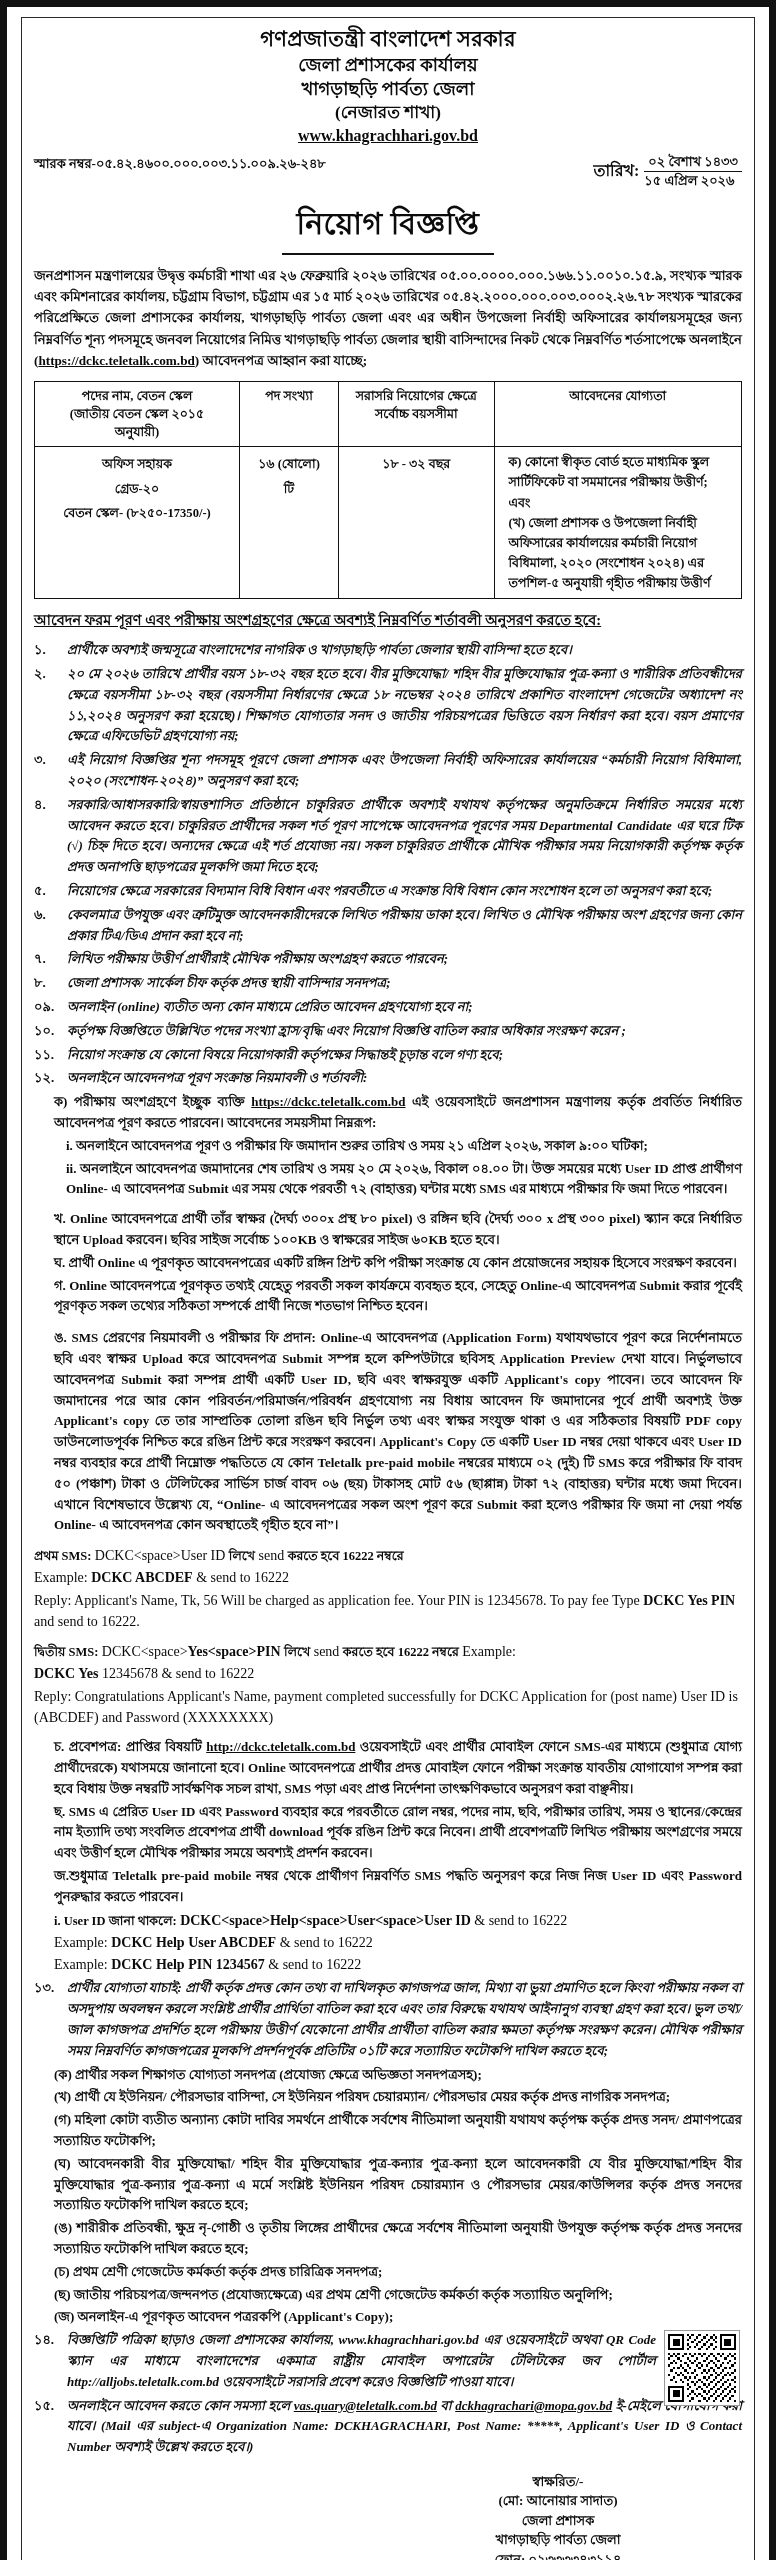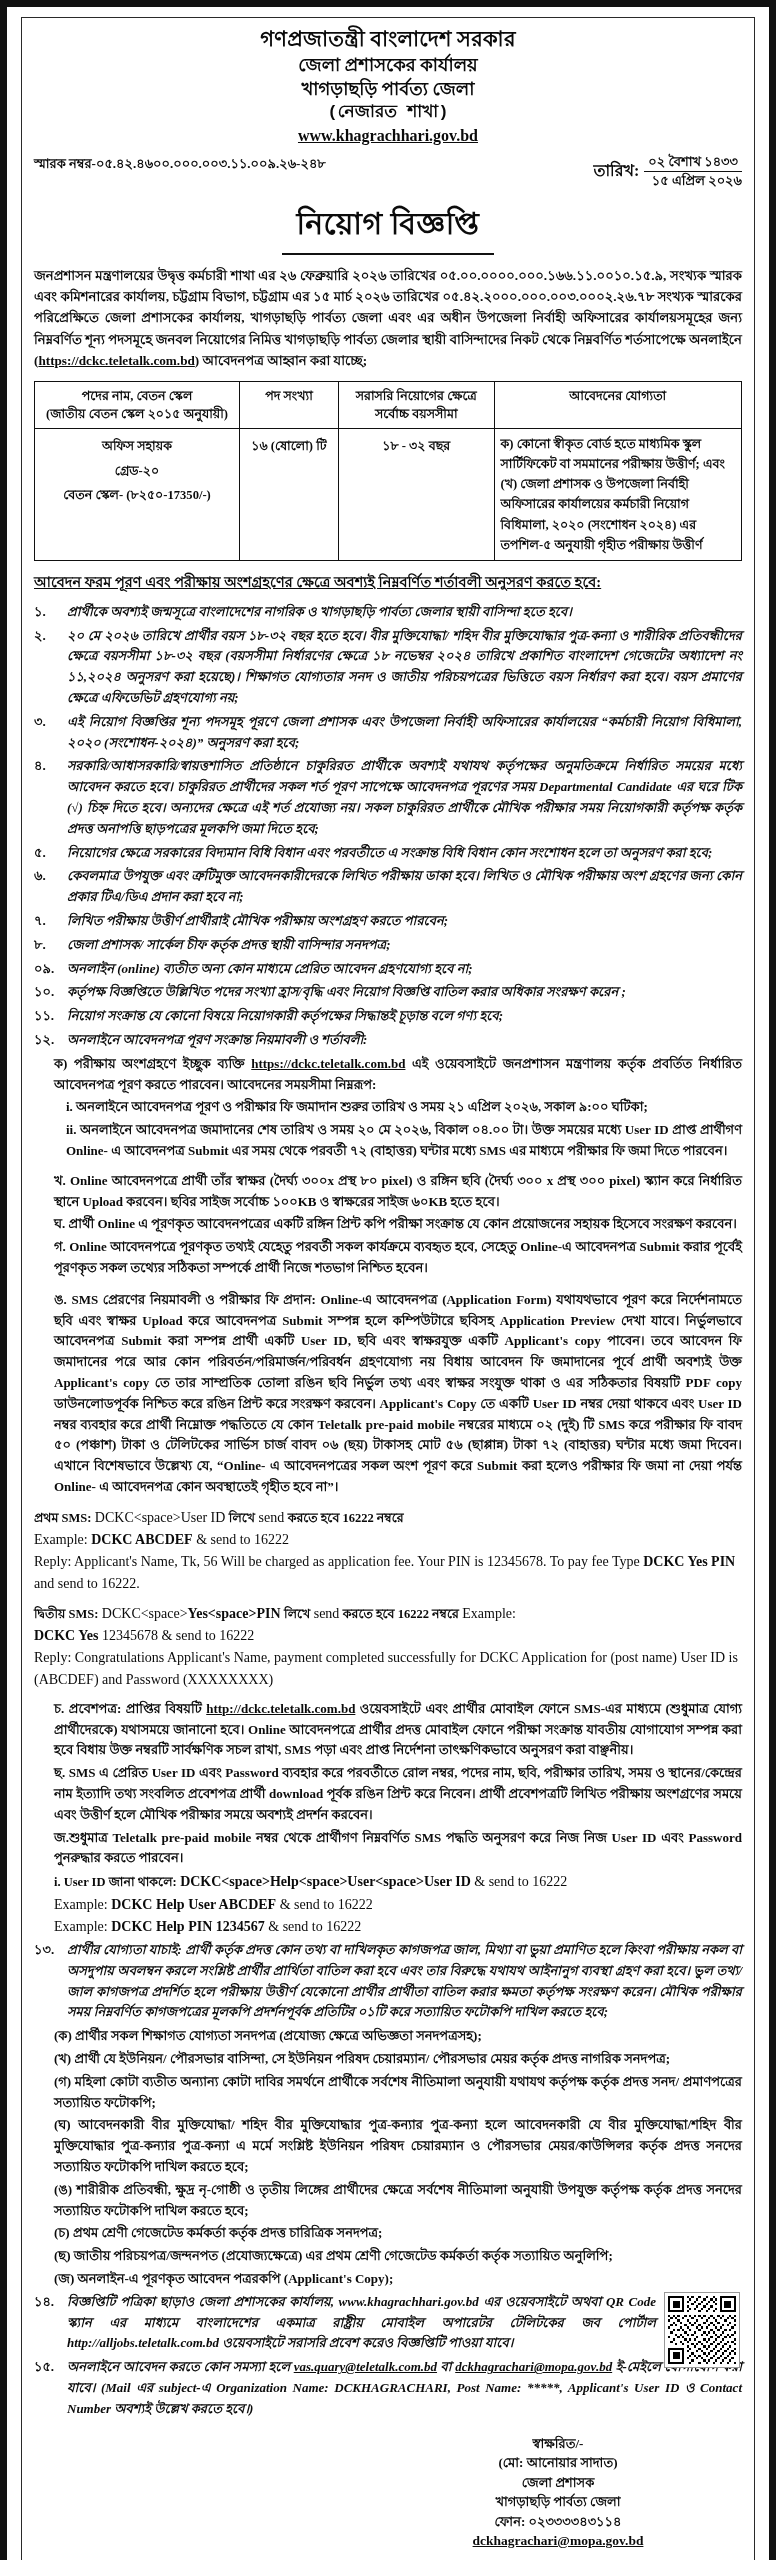--- a/index.html
+++ b/index.html
@@ -28,34 +28,34 @@
     padding: 8px 12px 10px 12px;
     min-height: 2528px;
     position: relative;
   }
 
   
   .gov-head { text-align: center; line-height: 1.28; }
   .gov-head .l1 { font-size: 21px; font-weight: bold; letter-spacing: .2px; }
   .gov-head .l2 { font-size: 18px; font-weight: bold; margin-top: 1px; }
   .gov-head .l3 { font-size: 18px; font-weight: bold; margin-top: 1px; }
-  .gov-head .l4 { font-size: 17px; font-weight: bold; margin-top: 1px; font-family: Liberation Mono, monospace; }
+  .gov-head .l4 { font-size: 17px; font-weight: bold; margin-top: 1px; }
   .gov-head .site {
     font-size: 16px; font-weight: bold; margin-top: 2px;
     text-decoration: underline; font-family: "Liberation Serif", serif;
   }
 
   .memo-row {
     display: flex; align-items: flex-start; justify-content: space-between;
     margin-top: 8px; font-size: 13px; font-weight: bold;
   }
   .memo-no { white-space: nowrap; }
   .date-box { display: flex; align-items: center; gap: 5px; white-space: nowrap; }
   .date-label { font-size: 16px; font-weight: bold; }
-  .date-stack { text-align: right; line-height: 1.25; }
+  .date-stack { text-align: left; line-height: 1.25; }
   .date-stack .d1 { font-size: 13px; font-weight: bold; border-bottom: 1.5px solid #111; padding: 0 4px 1px 4px; }
   .date-stack .d2 { font-size: 13px; font-weight: bold; padding-top: 1px; }
 
   .main-title {
     text-align: center; font-size: 30px; font-weight: bold;
     margin: 10px 0 2px 0; letter-spacing: .5px;
   }
   .title-rule { width: 212px; height: 2px; background: #111; margin: 0 auto 10px auto; }
 
   .intro {
@@ -63,21 +63,21 @@
     font-weight: bold; margin-bottom: 9px;
   }
   .intro .u { text-decoration: underline; font-family: "Liberation Serif", serif; }
 
   
   table.jobs {
     width: 100%; border-collapse: collapse; margin-bottom: 10px;
     font-size: 12.6px; font-weight: bold;
   }
   table.jobs th, table.jobs td {
-    border: 1.4px solid #111; padding: 5px 6px; vertical-align: top;
+    border: 1.4px solid #111; padding: 5px 14px; vertical-align: top;
   }
   table.jobs th { text-align: center; line-height: 1.45; font-weight: bold; }
   td.c-post, td.c-num, td.c-age { text-align: center; line-height: 1.95; }
   td.c-qual { text-align: left; line-height: 1.6; }
   .col-a { width: 29%; } .col-b { width: 14%; } .col-c { width: 22%; } .col-d { width: 35%; }
 
   
   .sec-head {
     font-size: 14.5px; font-weight: bold; text-decoration: underline;
     margin: 4px 0 7px 0;

